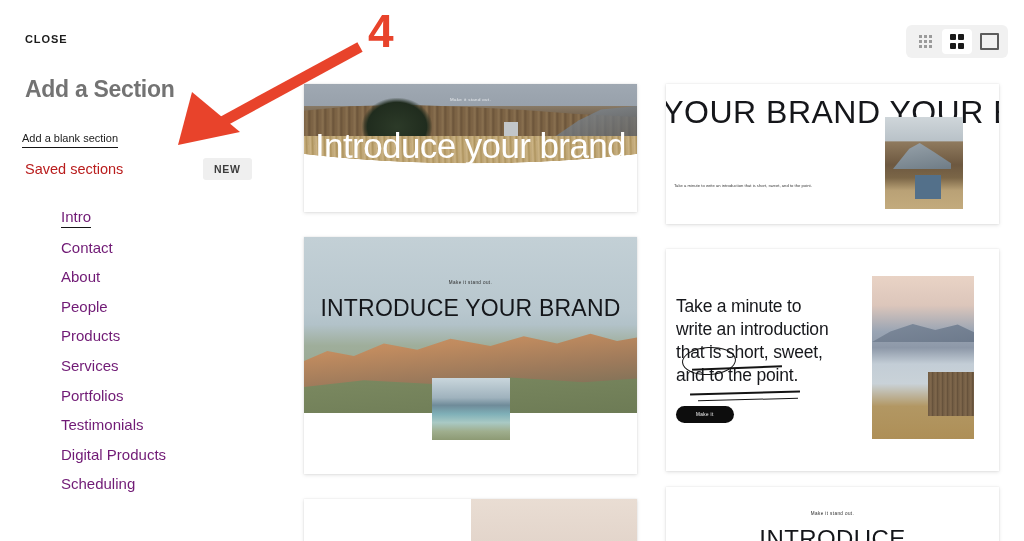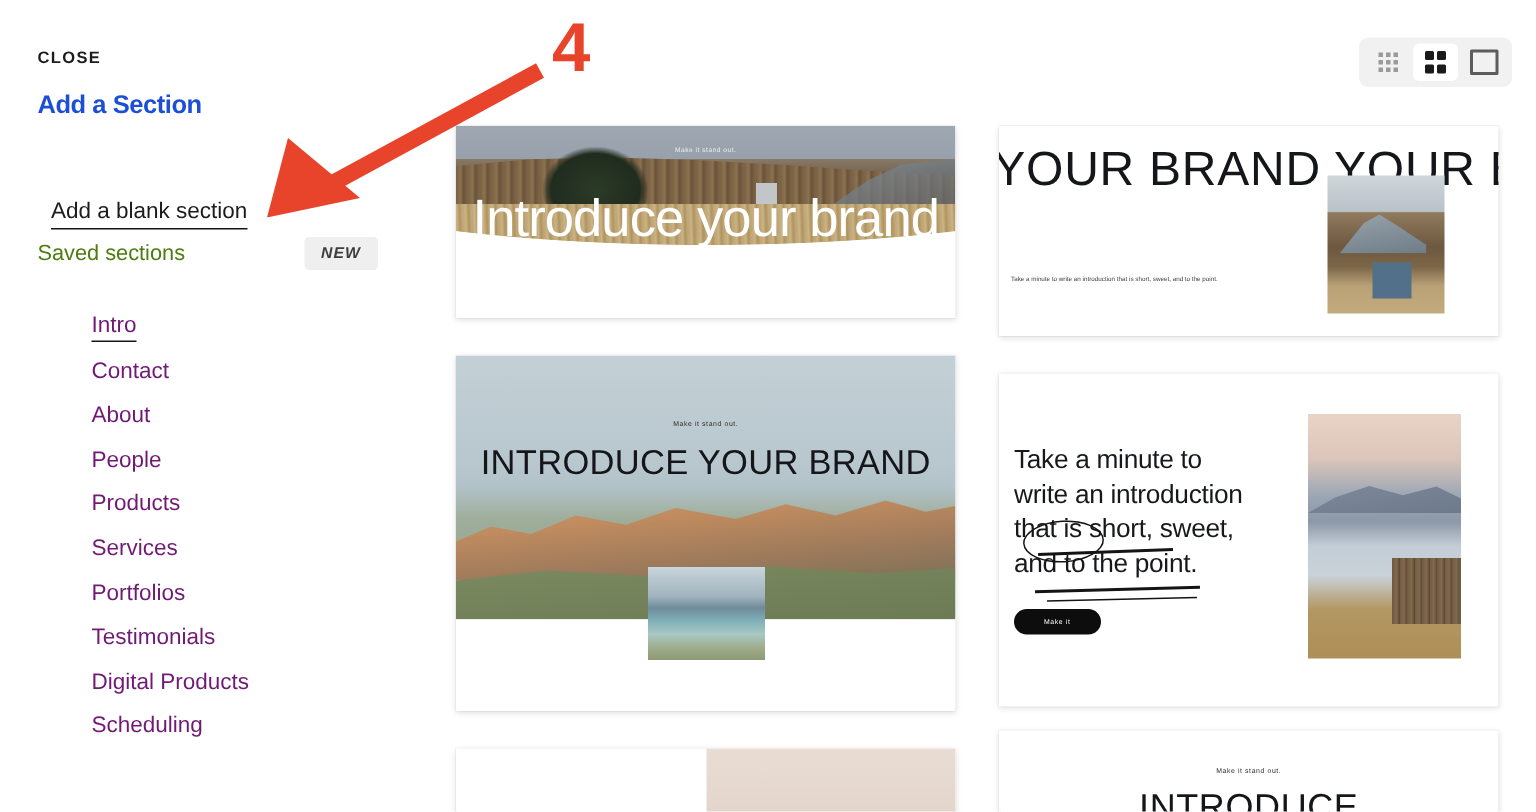--- a/index.html
+++ b/index.html
@@ -38,62 +38,61 @@
     font-size: 11px;
     font-weight: 700;
     letter-spacing: 0.9px;
     color: #1c1c1c;
     cursor: pointer;
     user-select: none;
   }
 
   .panel-title {
     position: absolute;
-    left: 25px; top: 60px;
-    font-size: 17px;
+    left: 25px; top: 76px;
+    font-size: 23px;
     font-weight: 700;
-    color: #1d4ed8;
+    color: #737373;
     letter-spacing: -0.3px;
   }
 
   .blank-section {
     position: absolute;
-    left: 34px; top: 132px;
-    font-size: 15px;
+    left: 22px; top: 132px;
+    font-size: 11px;
     font-weight: 400;
     color: #1c1c1c;
     cursor: pointer;
     padding-bottom: 3px;
     border-bottom: 1.6px solid #151515;
   }
 
   .saved-row {
     position: absolute;
     left: 25px; top: 160px;
     width: 254px;
     height: 22px;
   }
   .saved-label {
     position: absolute;
     left: 0; top: 1px;
     font-size: 14.5px;
-    color: #4d7c0f;
+    color: #b91c1c;
     cursor: pointer;
   }
   .new-badge {
     position: absolute;
     left: 178px; top: -2px;
     background: #efefef;
     color: #3d3d3d;
     font-size: 10.5px;
     font-weight: 700;
     letter-spacing: 0.7px;
     padding: 5px 11px;
     border-radius: 3px;
-    font-style: italic;
   }
 
   .nav-list {
     position: absolute;
     left: 25px; top: 208px;
     width: 250px;
   }
   .nav-item {
     font-size: 15px;
     color: #701a75;

